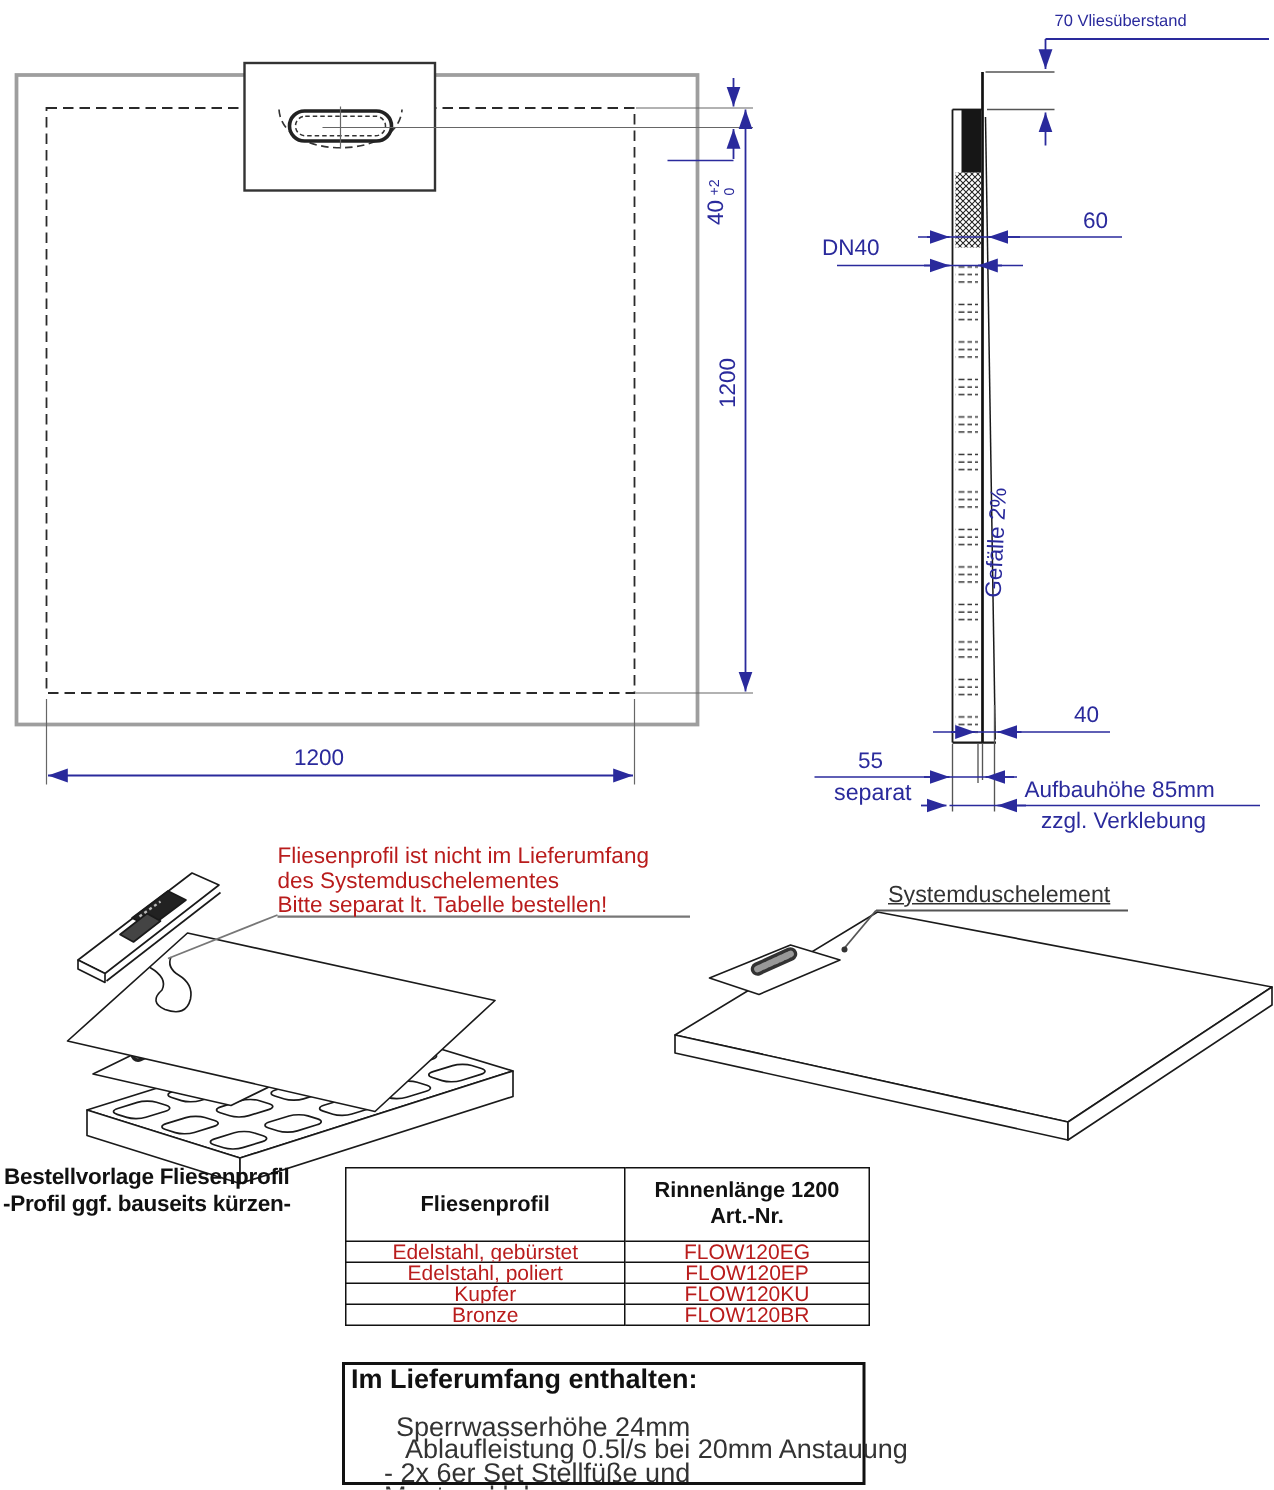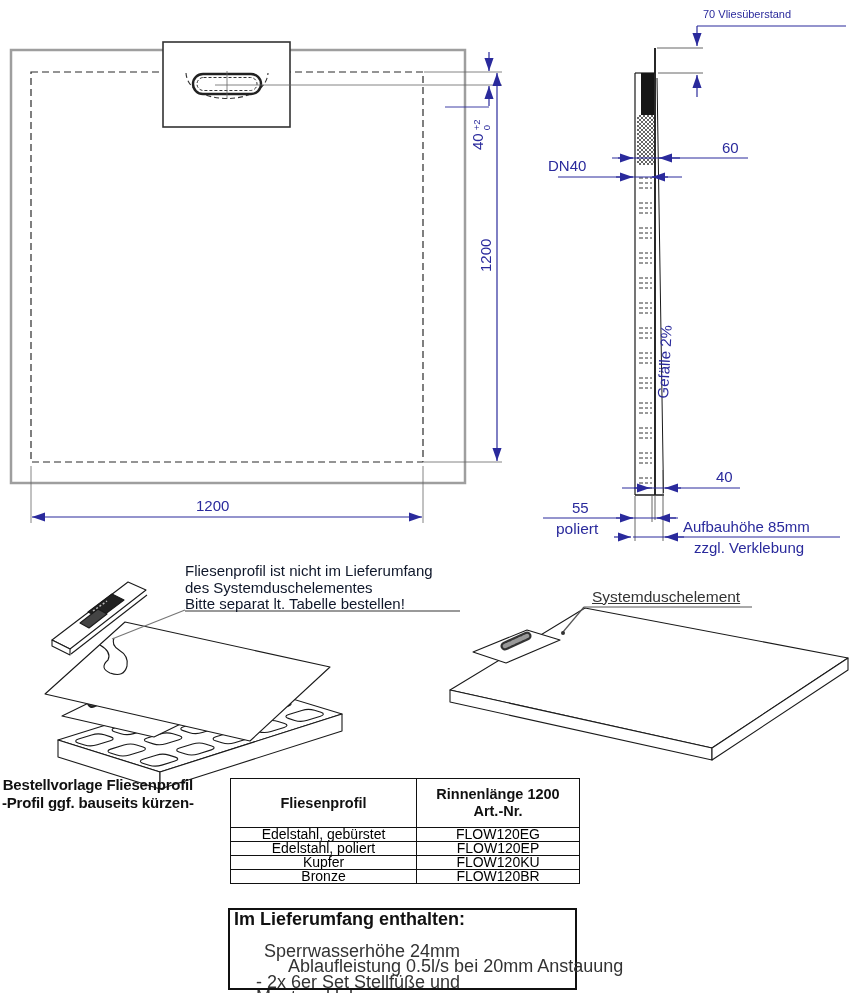--- a/index.html
+++ b/index.html
@@ -4,36 +4,36 @@
 <style>
   html,body{margin:0;padding:0;background:#ffffff;}
   body{width:849px;height:993px;position:relative;overflow:hidden;
        font-family:"Liberation Sans",sans-serif;color:#2b2b2b;}
   .t{position:absolute;white-space:nowrap;line-height:1.1;}
   .blue{color:#2a2a9c;font-size:15px;}
   .blk{color:#333;font-size:15px;}
   .rot{transform:rotate(-90deg);transform-origin:0 0;}
   .tol{display:inline-flex;flex-direction:column;font-size:9.5px;line-height:9.5px;
        margin-left:3px;vertical-align:3px;}
-  .note{font-size:15px;color:#0f172a;line-height:16.5px;}
+  .note{font-size:15px;color:#b91c1c;line-height:16.5px;}
   .heading{font-weight:bold;font-size:15px;letter-spacing:-0.2px;line-height:18px;color:#111;text-align:center;}
   
   .ordertable{position:absolute;left:230px;top:778px;width:347px;border-collapse:collapse;
               table-layout:fixed;}
   .ordertable td,.ordertable th{border:1.6px solid #111;text-align:center;padding:0;
               overflow:hidden;}
   .ordertable th{font-size:14.5px;color:#111;height:48px;line-height:17px;}
-  .ordertable td{font-size:14px;color:#000000;height:13px;line-height:13px;}
+  .ordertable td{font-size:14px;color:#b91c1c;height:13px;line-height:13px;}
   .c1{width:185px;} .c2{width:162px;}
   
   .incbox{position:absolute;left:228px;top:908px;width:345px;height:76px;
           border:2px solid #111;font-size:18px;line-height:15.5px;color:#333;
           padding-top:2px;}
   .incbox .title{font-weight:bold;color:#111;padding-left:4px;}
-  .i1{padding-left:26px;} .i2{padding-left:34px;margin-top:16px;} .i3{padding-left:58px;white-space:nowrap;}
+  .i1{padding-left:26px;} .i2{padding-left:34px;margin-top:16px;} .i3{padding-left:40px;white-space:nowrap;}
   svg{position:absolute;left:0;top:0;}
 </style>
 </head>
 <body>
 
 <svg width="849" height="993" viewBox="0 0 849 993">
   <defs>
     <marker id="arrB" viewBox="0 0 10 7" refX="10" refY="3.5" markerWidth="11" markerHeight="8" orient="auto-start-reverse">
         <path d="M0,0 L10,3.5 L0,7 Z" fill="#2a2a9c"></path>
       </marker>
@@ -191,21 +191,21 @@
 
 <div class="t blue" style="left:196px;top:498px;">1200</div>
 
 <div class="t blue" style="left:548px;top:158px;">DN40</div>
 <div class="t blue" style="left:722px;top:140px;">60</div>
 
 <div class="t blue" style="left:655px;top:398px;transform:rotate(-87deg);transform-origin:0 0;">Gefälle 2%</div>
 
 <div class="t blue" style="left:716px;top:469px;">40</div>
 <div class="t blue" style="left:572px;top:500px;">55</div>
-<div class="t blue" style="left:556px;top:520px;font-size:15.5px;">poliert</div>
+<div class="t blue" style="left:556px;top:520px;font-size:15.5px;">separat</div>
 <div class="t blue" style="left:683px;top:519px;">Aufbauhöhe 85mm</div>
 <div class="t blue" style="left:694px;top:540px;text-align:right;">zzgl. Verklebung</div>
 
 <div class="t note" style="left:185px;top:563px;">
   <div>Fliesenprofil ist nicht im Lieferumfang</div>
   <div>des Systemduschelementes</div>
   <div>Bitte separat lt. Tabelle bestellen!</div>
 </div>
 
 <div class="t blk" style="left:592px;top:588px;font-size:15.5px;text-decoration:underline;">Systemduschelement</div>

